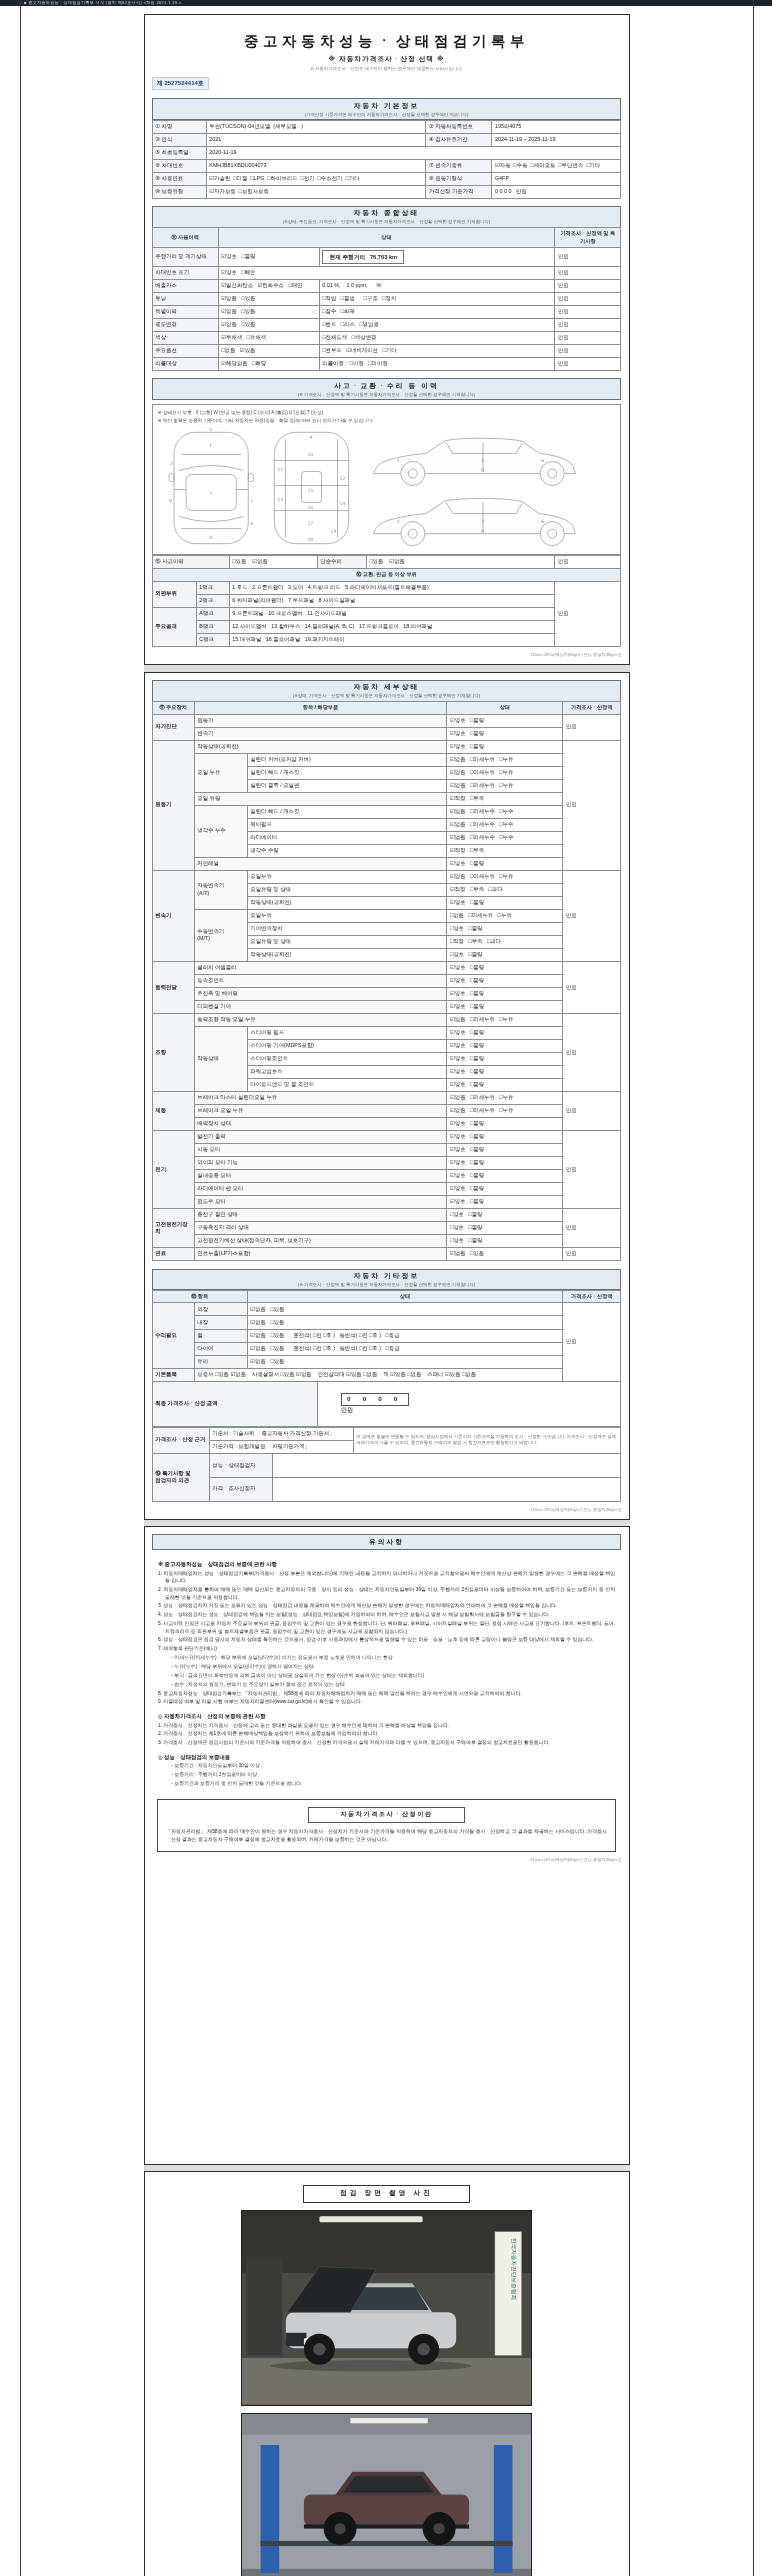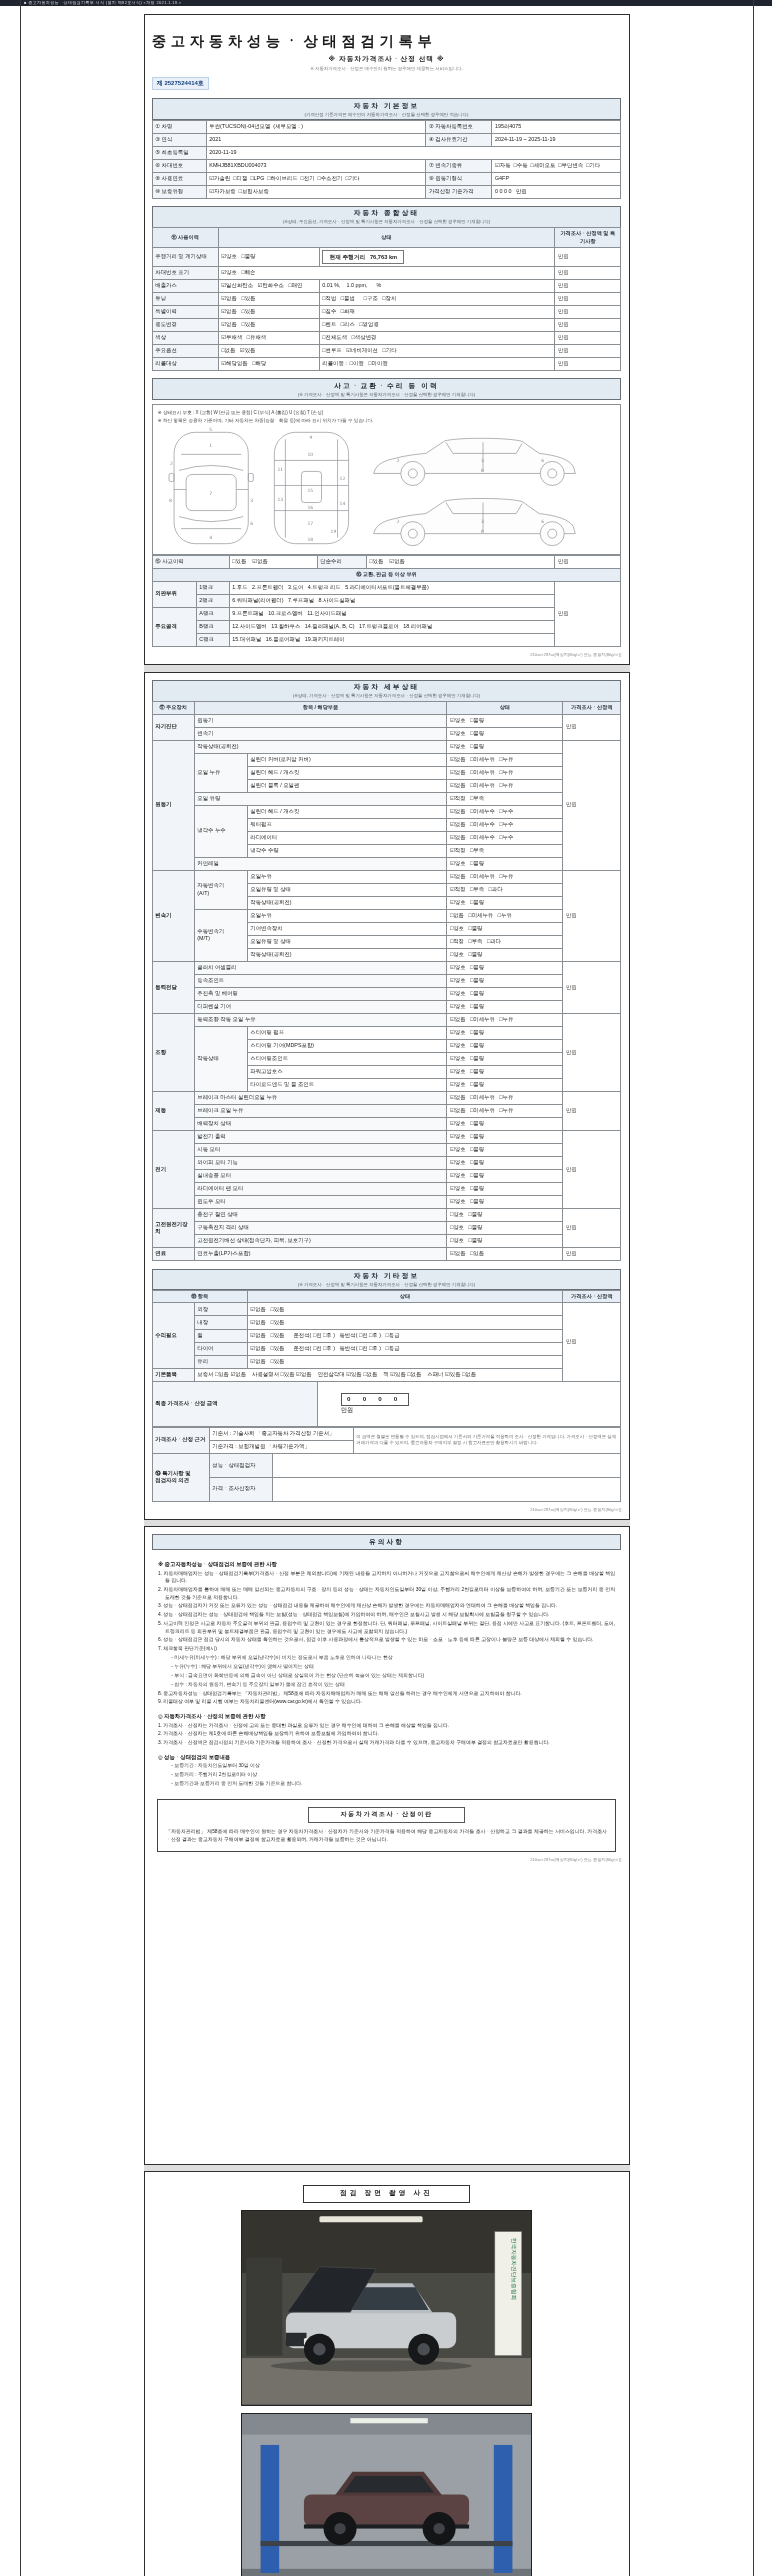--- a/index.html
+++ b/index.html
@@ -10,21 +10,21 @@
   }
   .vline{position:absolute;top:0;bottom:0;width:0.5px;background:#3a3a3a;z-index:5;}
   .vl{left:19.6px}.vr{right:19.6px}
   .topbar{height:6.2px;background:#20242e;color:#cfd3da;font-size:4.1px;line-height:6.2px;
     padding-left:24px;letter-spacing:0.3px;overflow:hidden;}
   .column{width:486px;margin:8.2px auto 0;background:#dedede;}
   .page{background:#fff;border:0.5px solid #2e2e2e;margin-bottom:6.2px;padding:5.2px 7.2px 7.2px;box-sizing:border-box;}
   .page:last-child{margin-bottom:0;}
   .p1{min-height:649px}.p2{min-height:685px}.p3{min-height:639px}.p4{min-height:526px}
 
-  .main-title{font-size:14.4px;font-weight:bold;text-align:left;letter-spacing:4.6px;margin:11.3px 0 4.1px;}
+  .main-title{font-size:14.4px;font-weight:bold;text-align:center;letter-spacing:4.6px;margin:11.3px 0 4.1px;}
   .sub-title{text-align:center;font-weight:bold;font-size:6.7px;letter-spacing:1px;}
   .title-note{text-align:center;font-size:4.4px;color:#777;margin-top:2.1px;}
   .docno{display:inline-block;font-size:6px;font-weight:bold;color:#16407c;background:#e9f0fa;
     border:0.5px solid #bcd0e8;padding:1px 4.1px;margin:6.2px 0 1px;}
 
   .band{border:0.5px solid #6a7076;background:#e2eaf2;text-align:center;padding:2.6px 0 2.1px;margin-top:7.2px;}
   .band .bt{font-weight:bold;font-size:6.7px;letter-spacing:2.1px;color:#15202b;}
   .band .bn{font-size:4.4px;color:#5a6066;margin-top:1px;letter-spacing:0;}
 
   table.t{width:100%;border-collapse:collapse;table-layout:fixed;margin-top:-0.5px;font-size:5.4px;}

